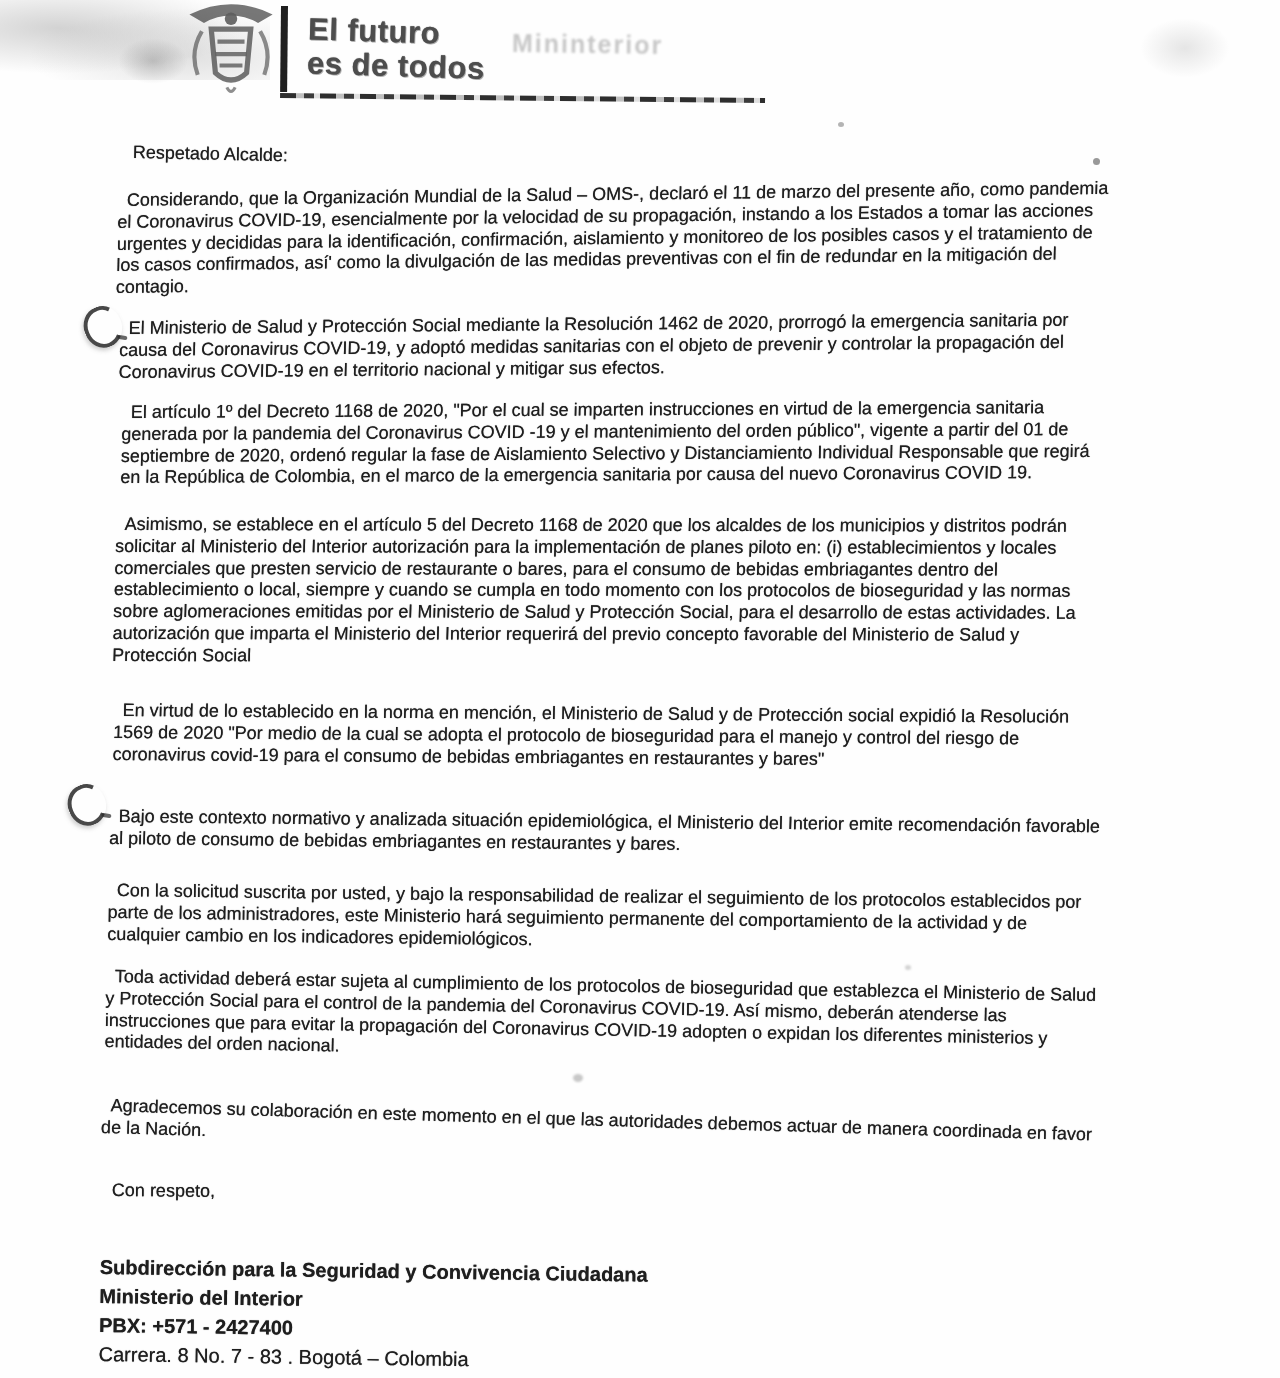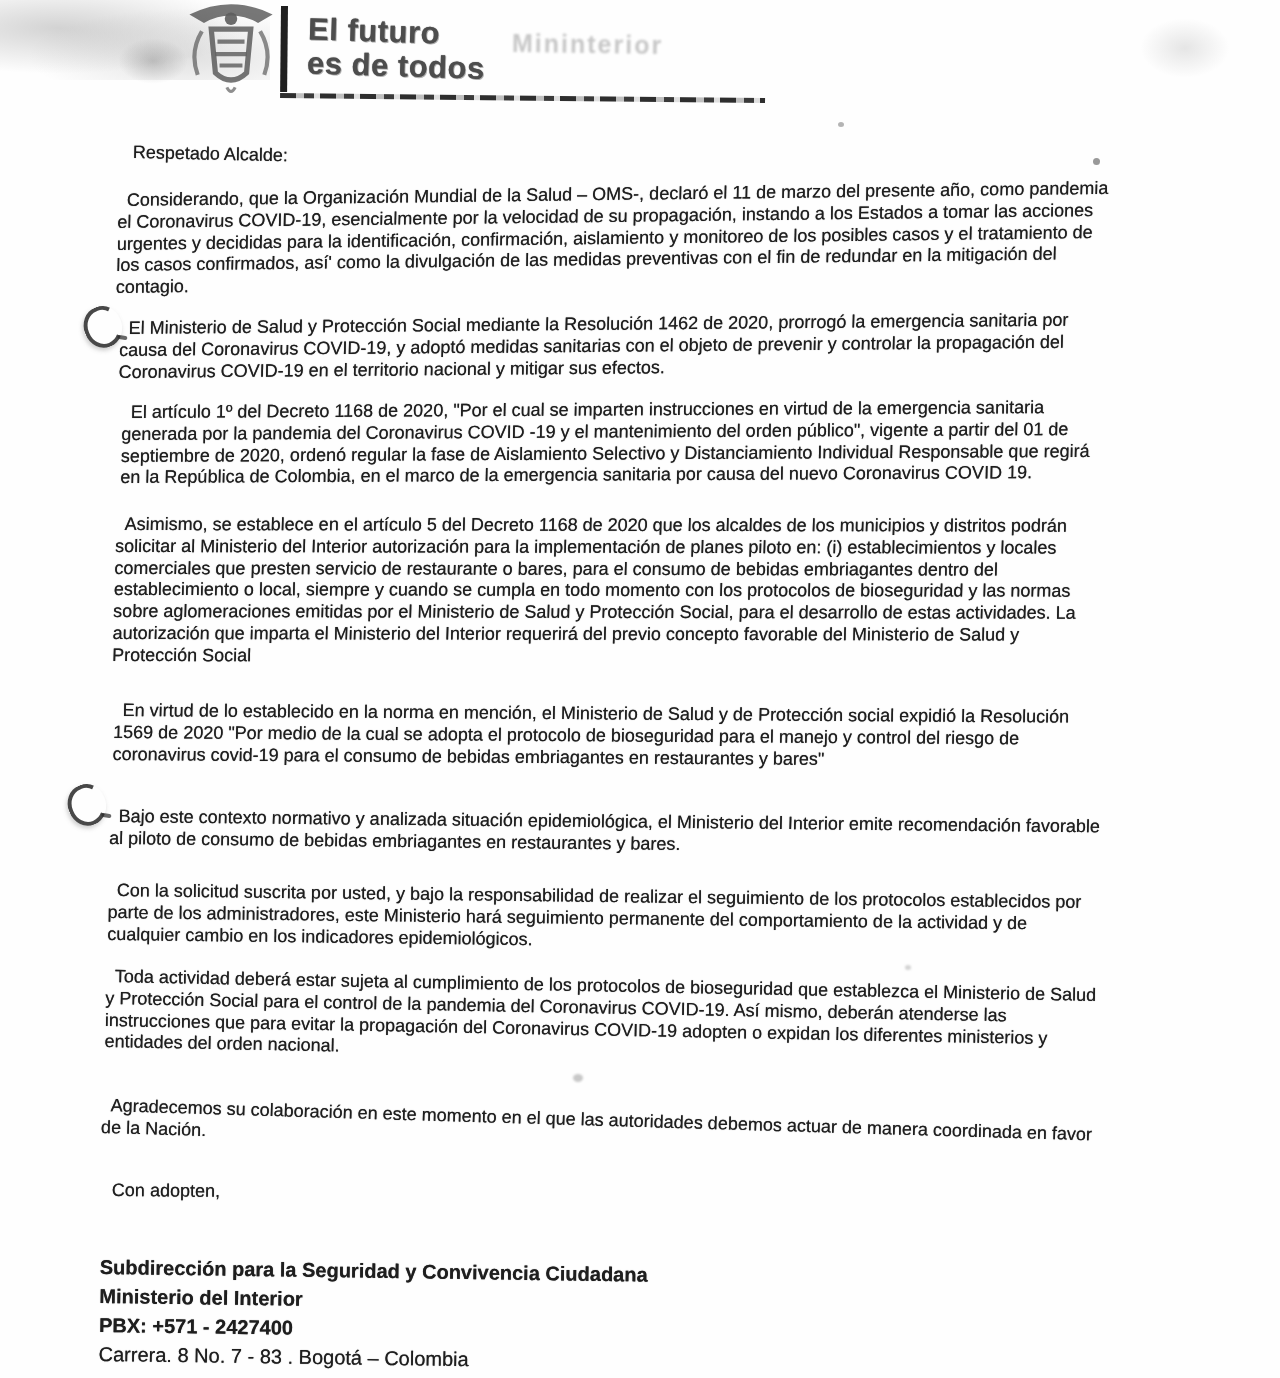--- a/index.html
+++ b/index.html
@@ -161,21 +161,21 @@
       <div class="line">Toda actividad deberá estar sujeta al cumplimiento de los protocolos de bioseguridad que establezca el Ministerio de Salud</div>
       <div class="line">y Protección Social para el control de la pandemia del Coronavirus COVID-19. Así mismo, deberán atenderse las</div>
       <div class="line">instrucciones que para evitar la propagación del Coronavirus COVID-19 adopten o expidan los diferentes ministerios y</div>
       <div class="line">entidades del orden nacional.</div>
     </div>
   <div class="para p9">
       <div class="line">Agradecemos su colaboración en este momento en el que las autoridades debemos actuar de manera coordinada en favor</div>
       <div class="line">de la Nación.</div>
     </div>
 
-  <div class="single-line closing">Con adopten,</div>
+  <div class="single-line closing">Con respeto,</div>
 
   <div class="sig-block">
     <div class="bold">Subdirección para la Seguridad y Convivencia Ciudadana</div>
     <div class="bold">Ministerio del Interior</div>
     <div class="bold">PBX: +571 - 2427400</div>
     <div>Carrera. 8 No. 7 - 83 . Bogotá – Colombia</div>
   </div>
 
 </div>
 

